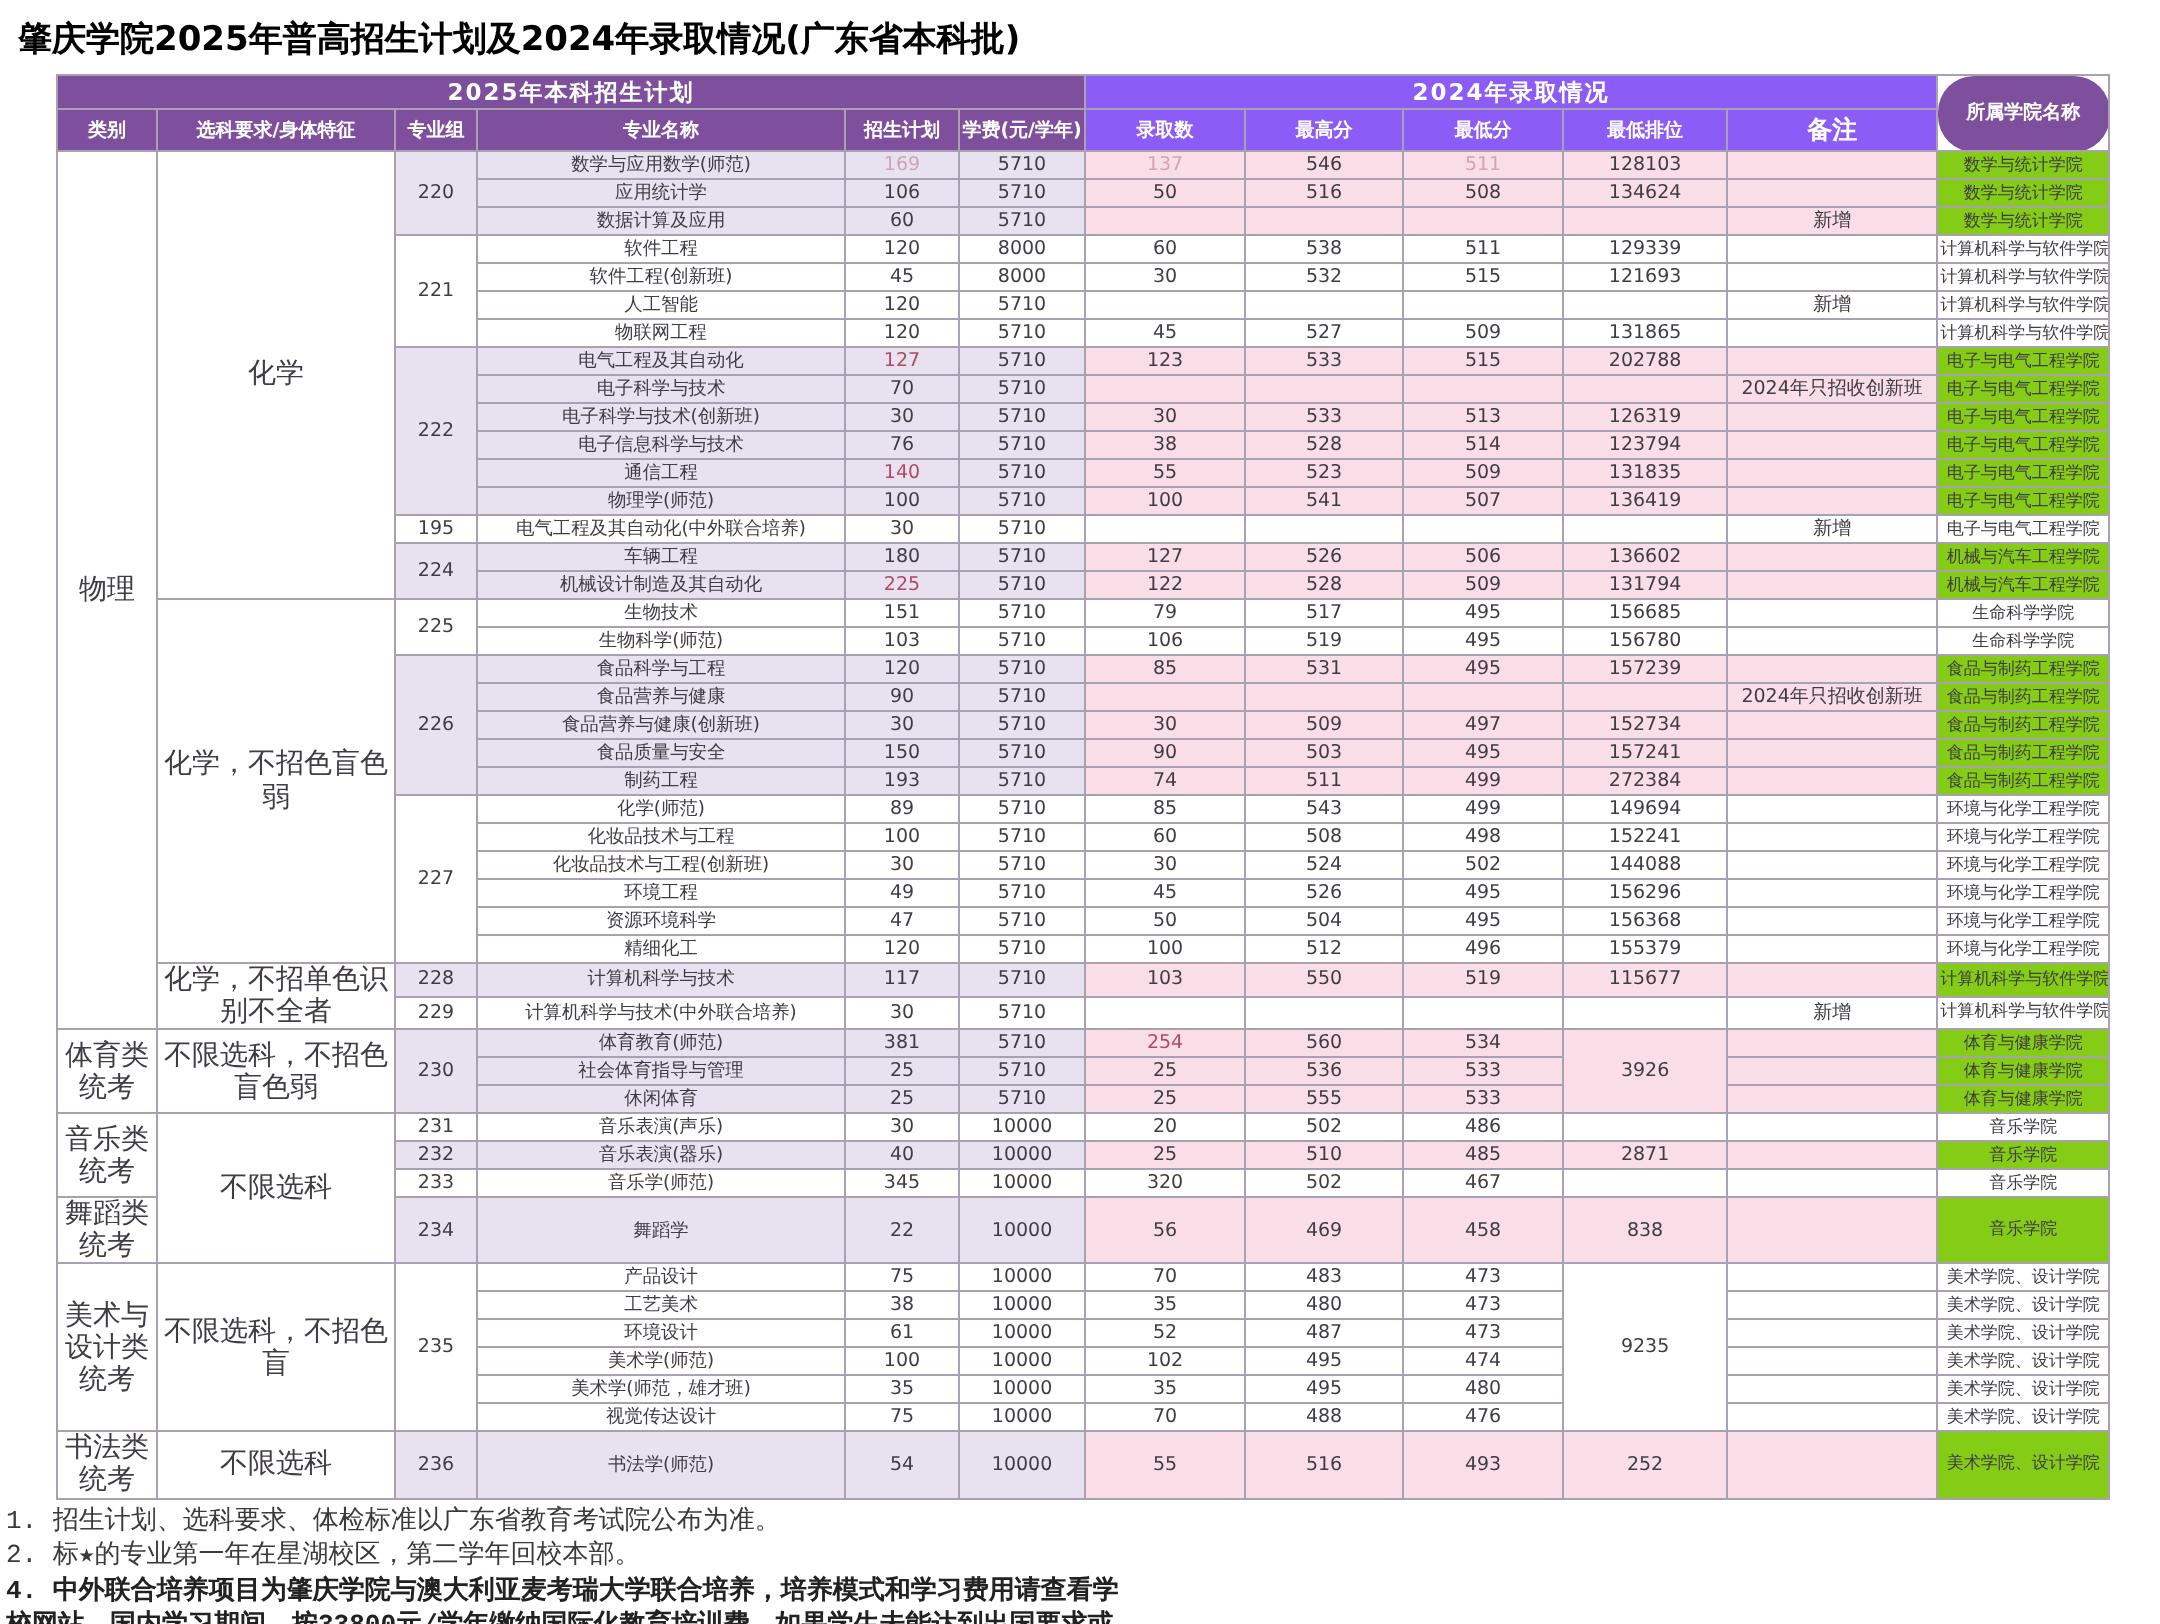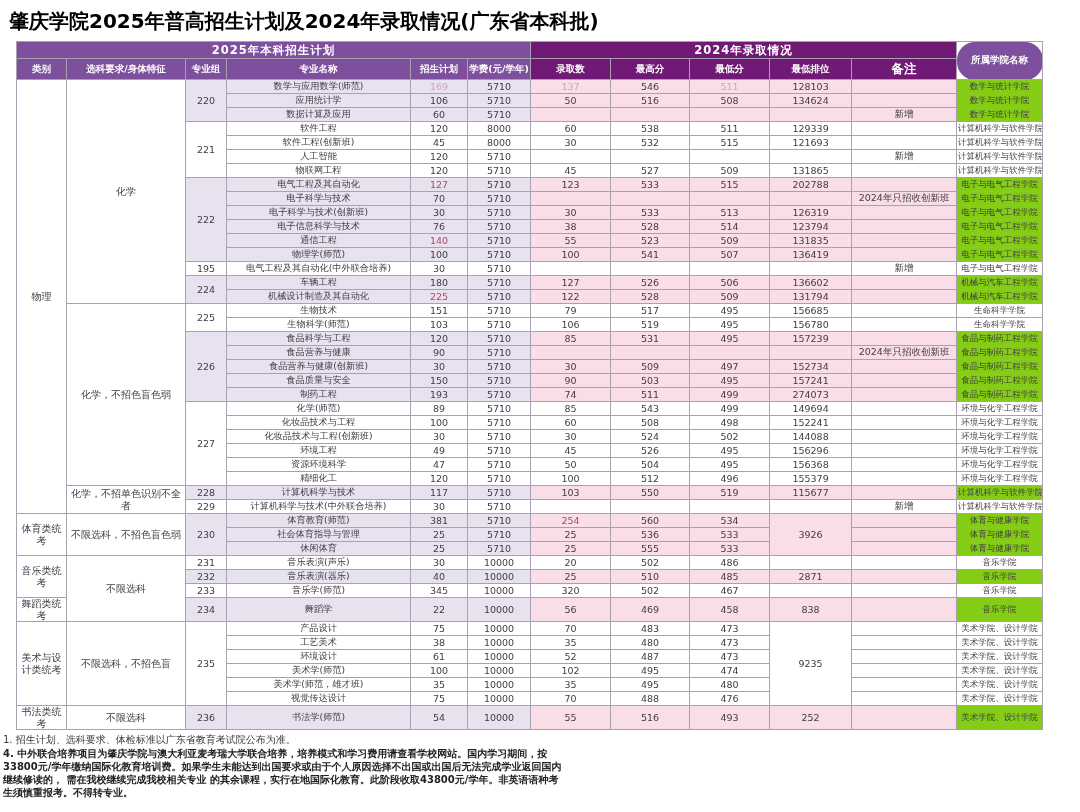--- a/index.html
+++ b/index.html
@@ -1,49 +1,49 @@
 <!DOCTYPE html>
 <html><head>
 <meta charset="utf-8">
 <style>
   html,body{margin:0;padding:0;}
   body{
     width:1080px;height:812px;background:#ffffff;overflow:hidden;
     font-family:"DejaVu Sans","Liberation Sans",sans-serif;
   }
   .title{
-    font-size:20px;font-weight:bold;color:#000;
+    font-size:17px;font-weight:bold;color:#000;
     margin:8px 0 6px 9px;white-space:nowrap;
   }
   table{
     border-collapse:collapse;table-layout:fixed;
-    margin-left:16px;width:1026px;
+    margin-left:28px;width:1026px;
   }
   th,td{
     border:1px solid #a9a1b2;text-align:center;vertical-align:middle;
     overflow:hidden;white-space:nowrap;padding:0 1px;box-sizing:border-box;
   }
   thead th{color:#ffffff;font-weight:bold;}
   .band{height:17px;font-size:11.5px;letter-spacing:1px;}
   .bg-purple{background:#7d4f9d;}
-  .bg-crimson{background:#701a75;}
+  .bg-crimson{background:#8b5cf6;}
   .college-head{font-size:9px;letter-spacing:0;border-radius:18px;}
   .sub{height:21px;font-size:9.5px;}
   .note-head{font-size:12.5px;}
   tbody td{height:14px;font-size:9.5px;color:#403c44;background:#ffffff;}
-  .col-cat,.col-sel{background:#ffffff !important;font-size:10px;white-space:normal;line-height:1.15;}
+  .col-cat,.col-sel{background:#ffffff !important;font-size:14px;white-space:normal;line-height:1.15;}
   .col-college{font-size:8.5px;}
   .col-major{font-size:9.2px;}
   .shade .col-grp,.shade .col-major,.shade .col-plan,.shade .col-fee{background:#e8e1ef;}
   .shade .col-adm,.shade .col-max,.shade .col-min,.shade .col-rank,.shade .col-note{background:#f9dee7;}
   .shade .col-college{background:#84cc16;}
   .hl-red{color:#b04a62;}
   .hl-light{color:#d2a3b3;}
   .footnotes{margin:3px 0 0 3px;width:560px;}
-  .footnotes p{margin:0 0 1px 0;font-size:10px;line-height:1.3;color:#3a3a3a;}
+  .footnotes p{margin:0 0 1px 0;font-size:13px;line-height:1.3;color:#3a3a3a;font-family:Liberation Mono, monospace;}
   .footnotes p.bold{font-weight:bold;color:#222222;}
 </style>
 </head>
 <body>
 
 <div class="title">肇庆学院2025年普高招生计划及2024年录取情况(广东省本科批)</div>
 
 <table>
   <colgroup>
     <col style="width:50px">
@@ -332,21 +332,21 @@
         <td class="col-note"></td>
         <td class="col-college">食品与制药工程学院</td>
       </tr>
       <tr class="shade">
         <td class="col-major">制药工程</td>
         <td class="col-plan">193</td>
         <td class="col-fee">5710</td>
         <td class="col-adm">74</td>
         <td class="col-max">511</td>
         <td class="col-min">499</td>
-        <td class="col-rank">274073</td>
+        <td class="col-rank">272384</td>
         <td class="col-note"></td>
         <td class="col-college">食品与制药工程学院</td>
       </tr>
       <tr>
         <td class="col-grp" rowspan="6">227</td>
         <td class="col-major">化学(师范)</td>
         <td class="col-plan">89</td>
         <td class="col-fee">5710</td>
         <td class="col-adm">85</td>
         <td class="col-max">543</td>
@@ -596,14 +596,15 @@
         <td class="col-min">493</td>
         <td class="col-rank">252</td>
         <td class="col-note"></td>
         <td class="col-college">美术学院、设计学院</td>
       </tr>
     </tbody>
 </table>
 
 <div class="footnotes">
   <p>1. 招生计划、选科要求、体检标准以广东省教育考试院公布为准。</p>
+  <p>2. 标★的专业第一年在星湖校区，第二学年回校本部。</p>
   <p class="bold">4. 中外联合培养项目为肇庆学院与澳大利亚麦考瑞大学联合培养，培养模式和学习费用请查看学校网站。国内学习期间，按33800元/学年缴纳国际化教育培训费。如果学生未能达到出国要求或由于个人原因选择不出国或出国后无法完成学业返回国内继续修读的， 需在我校继续完成我校相关专业 的其余课程，实行在地国际化教育。此阶段收取43800元/学年。非英语语种考生须慎重报考。不得转专业。</p>
 </div>
 
 </body></html>

